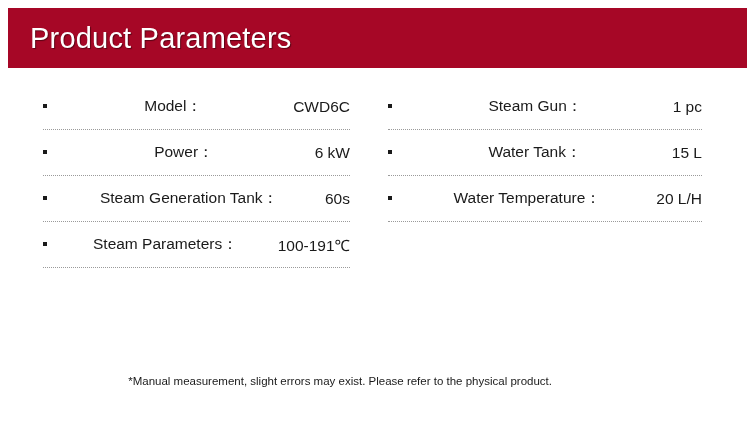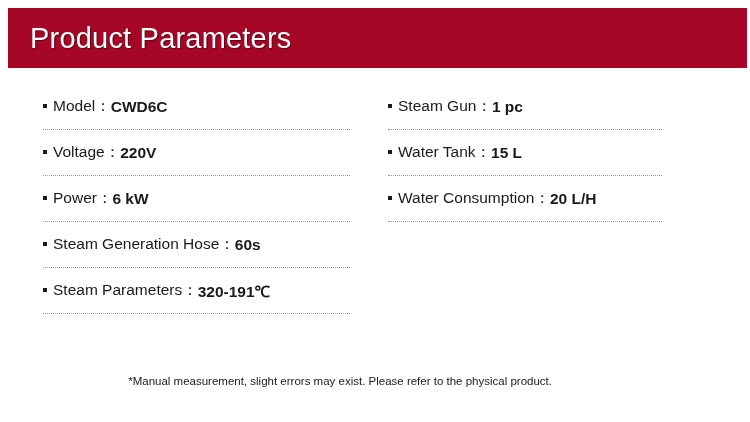--- a/index.html
+++ b/index.html
@@ -58,30 +58,31 @@
     box-sizing: border-box;
   }
   .spec-col.left {
     width: 365px;
     padding-left: 43px;
     padding-right: 15px;
   }
   .spec-col.right {
     width: 385px;
     padding-left: 23px;
-    padding-right: 88px;
+    padding-right: 48px;
   }
 
   .spec-row {
     height: 46px;
     box-sizing: border-box;
     border-bottom: 1px dotted #9a9a9a;
     display: flex;
     align-items: center;
     white-space: nowrap;
+    justify-content: space-between;
   }
 
   .bullet {
     display: inline-block;
     width: 4px;
     height: 4px;
     background: #1a1a1a;
     margin-right: 6px;
     flex: none;
     position: relative;
@@ -89,21 +90,21 @@
   }
 
   .spec-label {
     font-size: 15.5px;
     color: #1a1a1a;
     font-weight: 400;
   }
   .spec-value {
     font-size: 15.5px;
     color: #1a1a1a;
-    font-weight: 700;
+    font-weight: 400;
   }
 
   
   .footnote {
     position: absolute;
     left: 0;
     top: 375px;
     width: 610px;
     padding-right: 58px;
     box-sizing: border-box;
@@ -125,54 +126,49 @@
   <div class="spec-area">
 
     <div class="spec-col left">
       <div class="spec-row">
         <span class="bullet"></span>
         <span class="spec-label">Model：</span>
         <span class="spec-value">CWD6C</span>
       </div>
       <div class="spec-row">
         <span class="bullet"></span>
-        <span class="spec-label">Voltage：</span>
-        <span class="spec-value">220V</span>
-      </div>
-      <div class="spec-row">
-        <span class="bullet"></span>
         <span class="spec-label">Power：</span>
         <span class="spec-value">6 kW</span>
       </div>
       <div class="spec-row">
         <span class="bullet"></span>
-        <span class="spec-label">Steam Generation Hose：</span>
+        <span class="spec-label">Steam Generation Tank：</span>
         <span class="spec-value">60s</span>
       </div>
       <div class="spec-row">
         <span class="bullet"></span>
         <span class="spec-label">Steam Parameters：</span>
-        <span class="spec-value">320-191℃</span>
+        <span class="spec-value">100-191℃</span>
       </div>
     </div>
 
     <div class="spec-col right">
       <div class="spec-row">
         <span class="bullet"></span>
         <span class="spec-label">Steam Gun：</span>
         <span class="spec-value">1 pc</span>
       </div>
       <div class="spec-row">
         <span class="bullet"></span>
         <span class="spec-label">Water Tank：</span>
         <span class="spec-value">15 L</span>
       </div>
       <div class="spec-row">
         <span class="bullet"></span>
-        <span class="spec-label">Water Consumption：</span>
+        <span class="spec-label">Water Temperature：</span>
         <span class="spec-value">20 L/H</span>
       </div>
     </div>
 
   </div>
 
   <div class="footnote">*Manual measurement, slight errors may exist. Please refer to the physical product.</div>
 
 </div>
 

